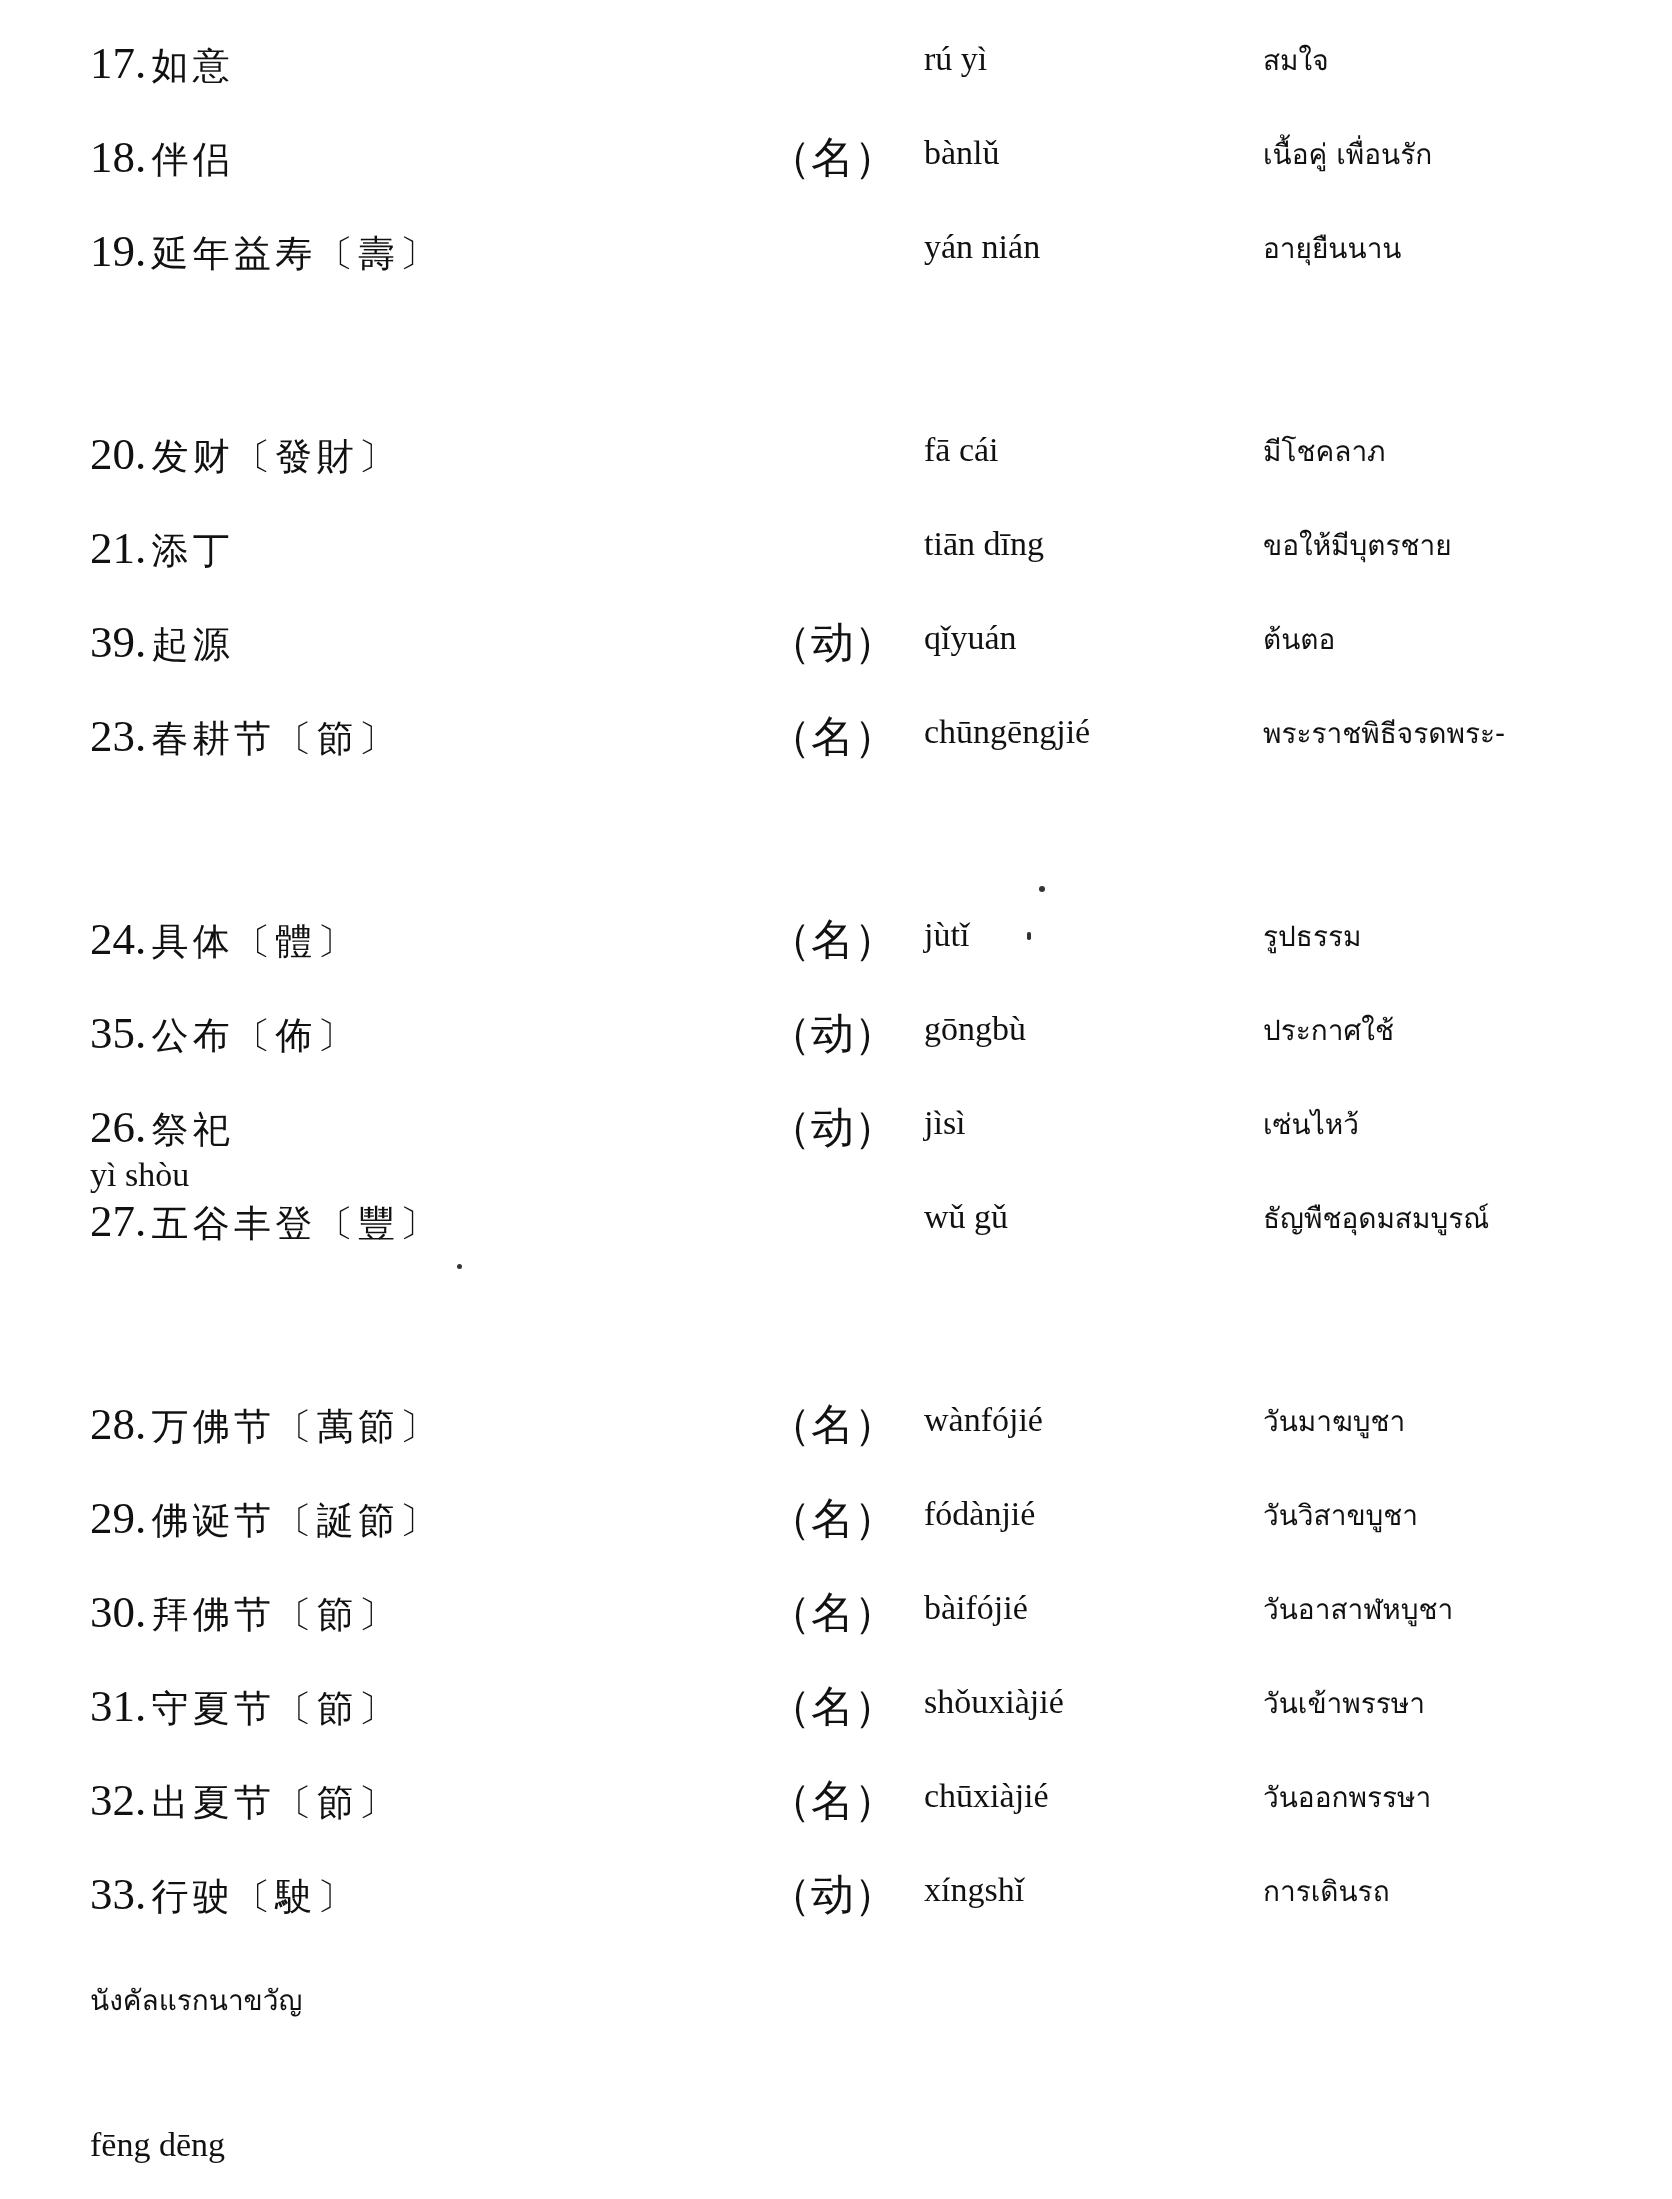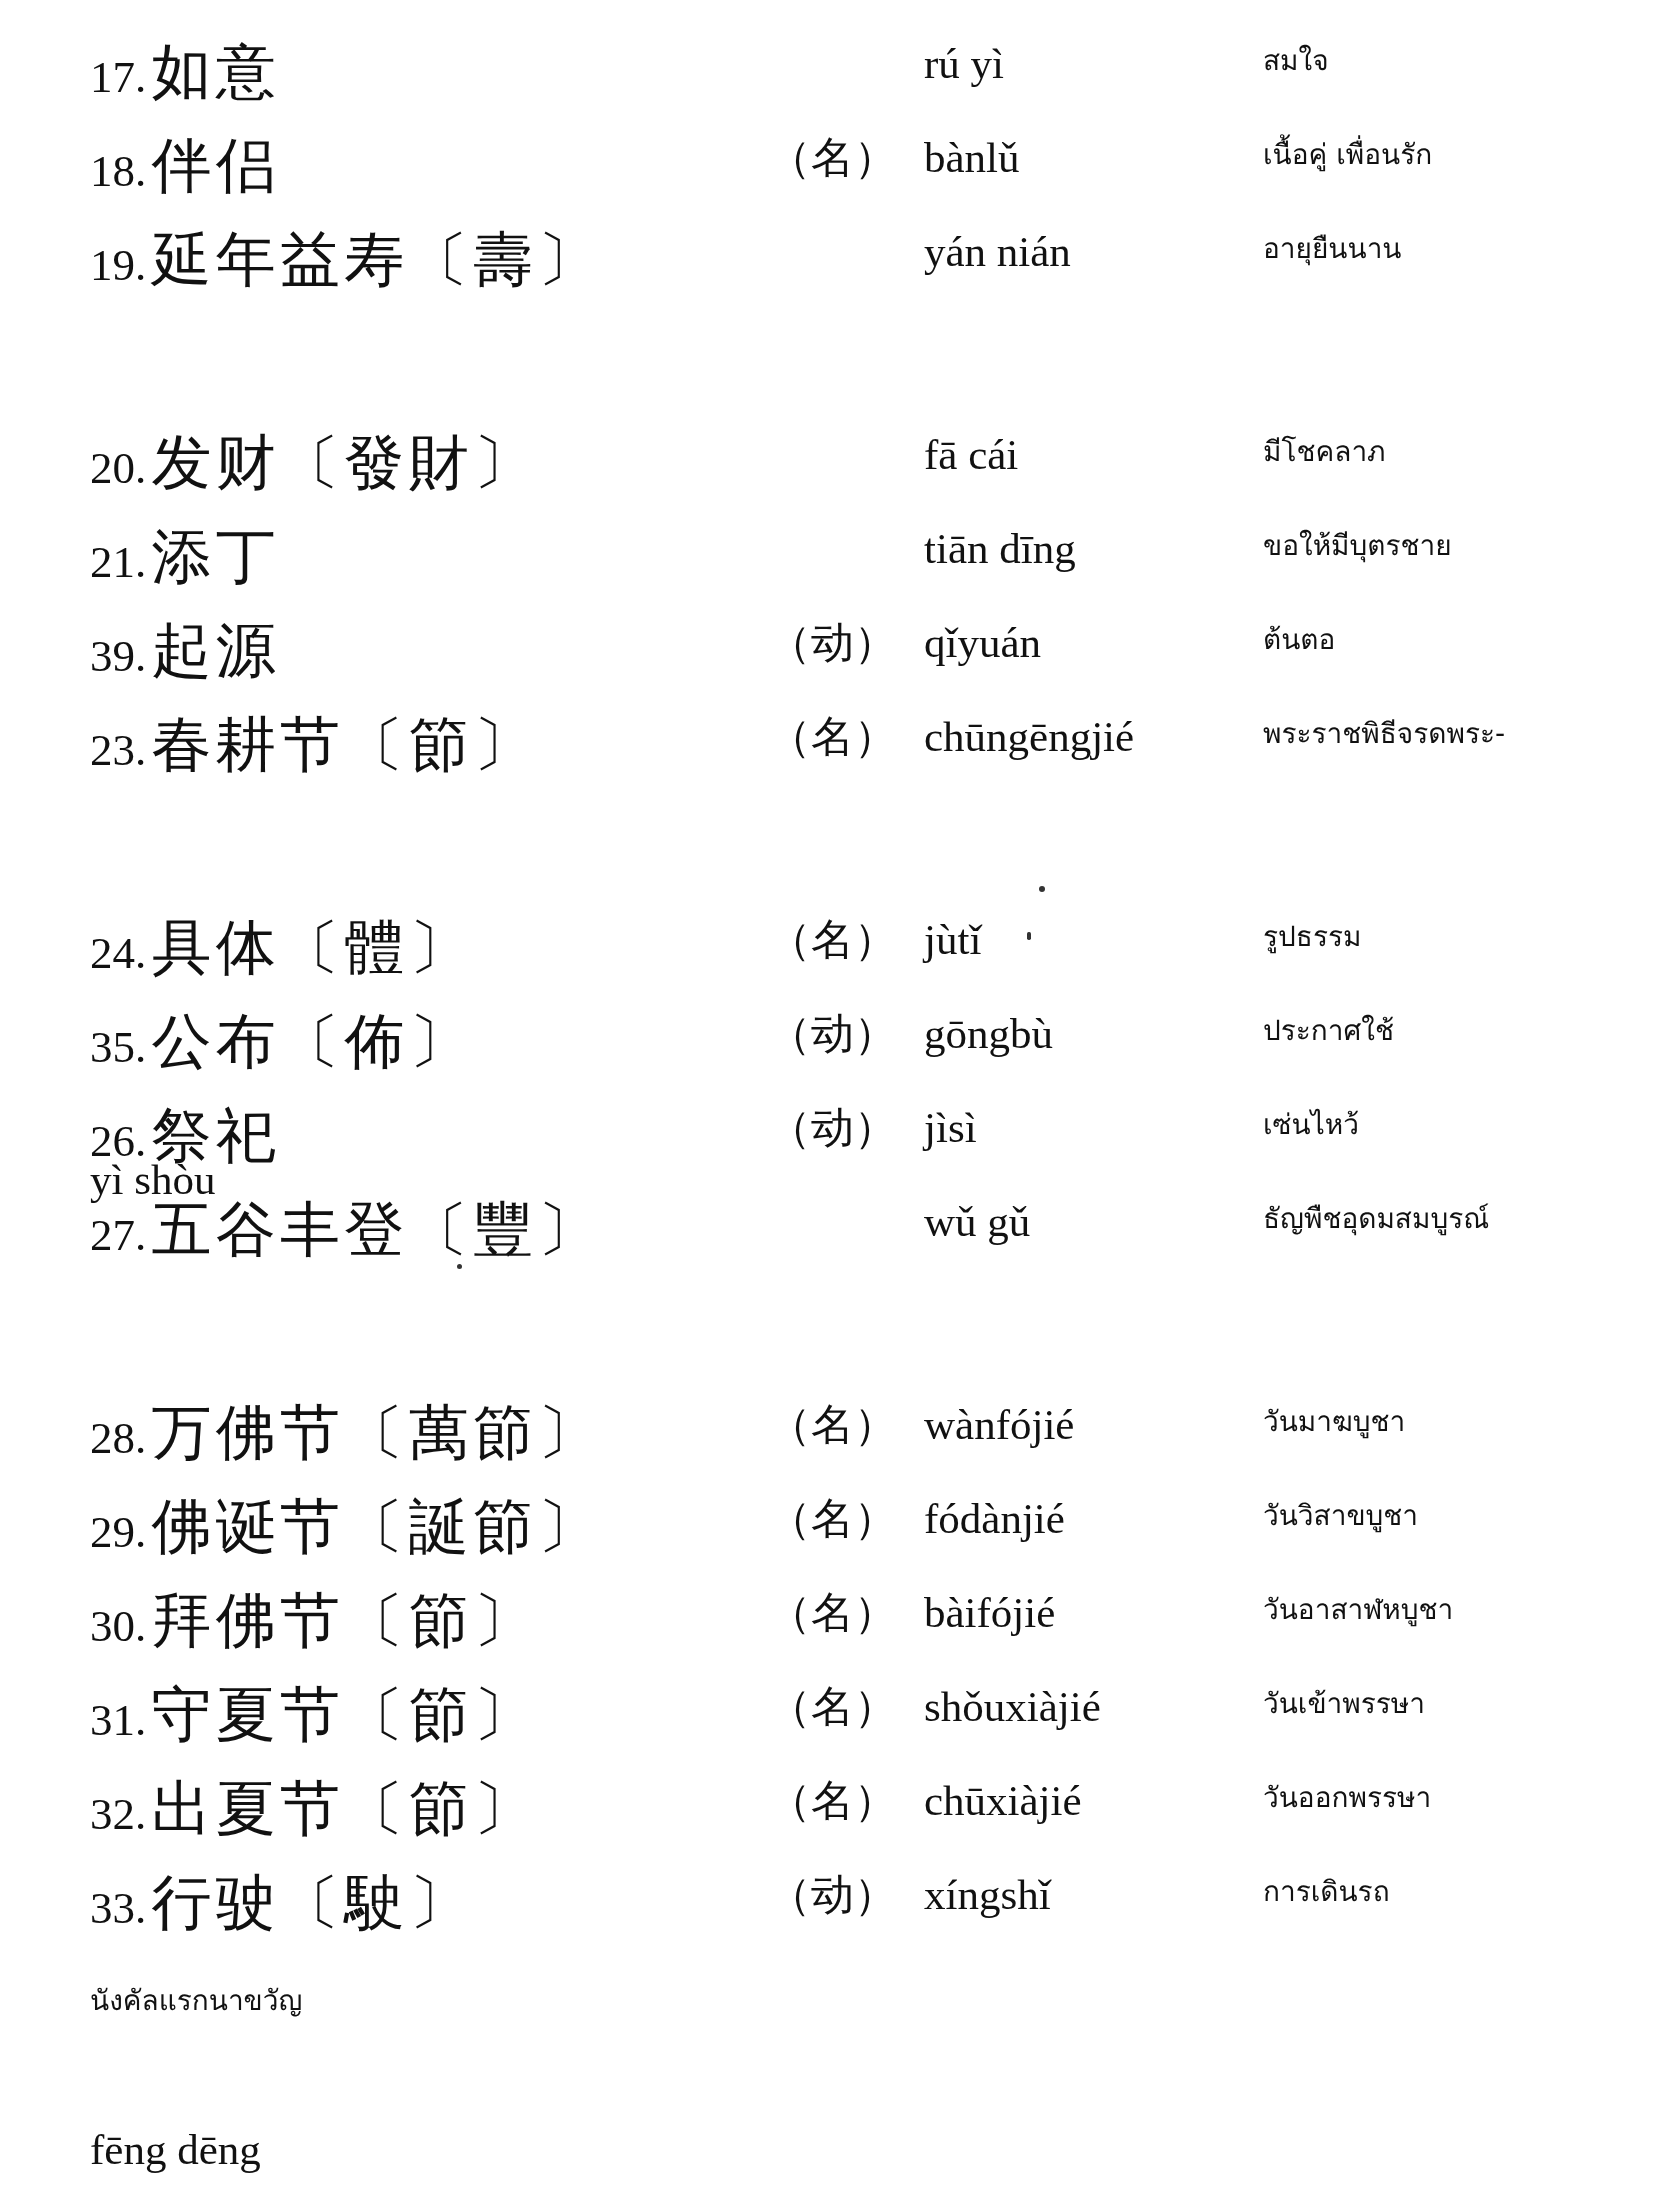--- a/index.html
+++ b/index.html
@@ -38,41 +38,41 @@
     align-items: baseline;
   }
   .num {
     font-family: "Liberation Serif", serif;
     font-size: 45px;
     line-height: 1.05;
     letter-spacing: 0px;
     white-space: nowrap;
   }
   .word {
-    font-family: Liberation Sans, sans-serif;
-    font-size: 60px;
+    font-family: Liberation Mono, monospace;
+    font-size: 37px;
     line-height: 1.05;
     letter-spacing: 4.3px;
     margin-left: 5.2px;
     white-space: nowrap;
   }
   .col-pos {
     width: 156px;
     flex: 0 0 156px;
     font-family: "DejaVu Serif", serif;
     font-size: 43px;
     line-height: 1.1;
     white-space: nowrap;
     text-align: left;
   }
   .col-pinyin {
     width: 339px;
     flex: 0 0 339px;
     font-family: "Liberation Serif", serif;
-    font-size: 43px;
+    font-size: 34px;
     line-height: 1.1;
     white-space: nowrap;
   }
   .col-thai {
     flex: 1 1 auto;
     font-family: "DejaVu Sans", sans-serif;
     font-size: 28px;
     line-height: 1.15;
     white-space: nowrap;
     padding-top: 5.2px;

